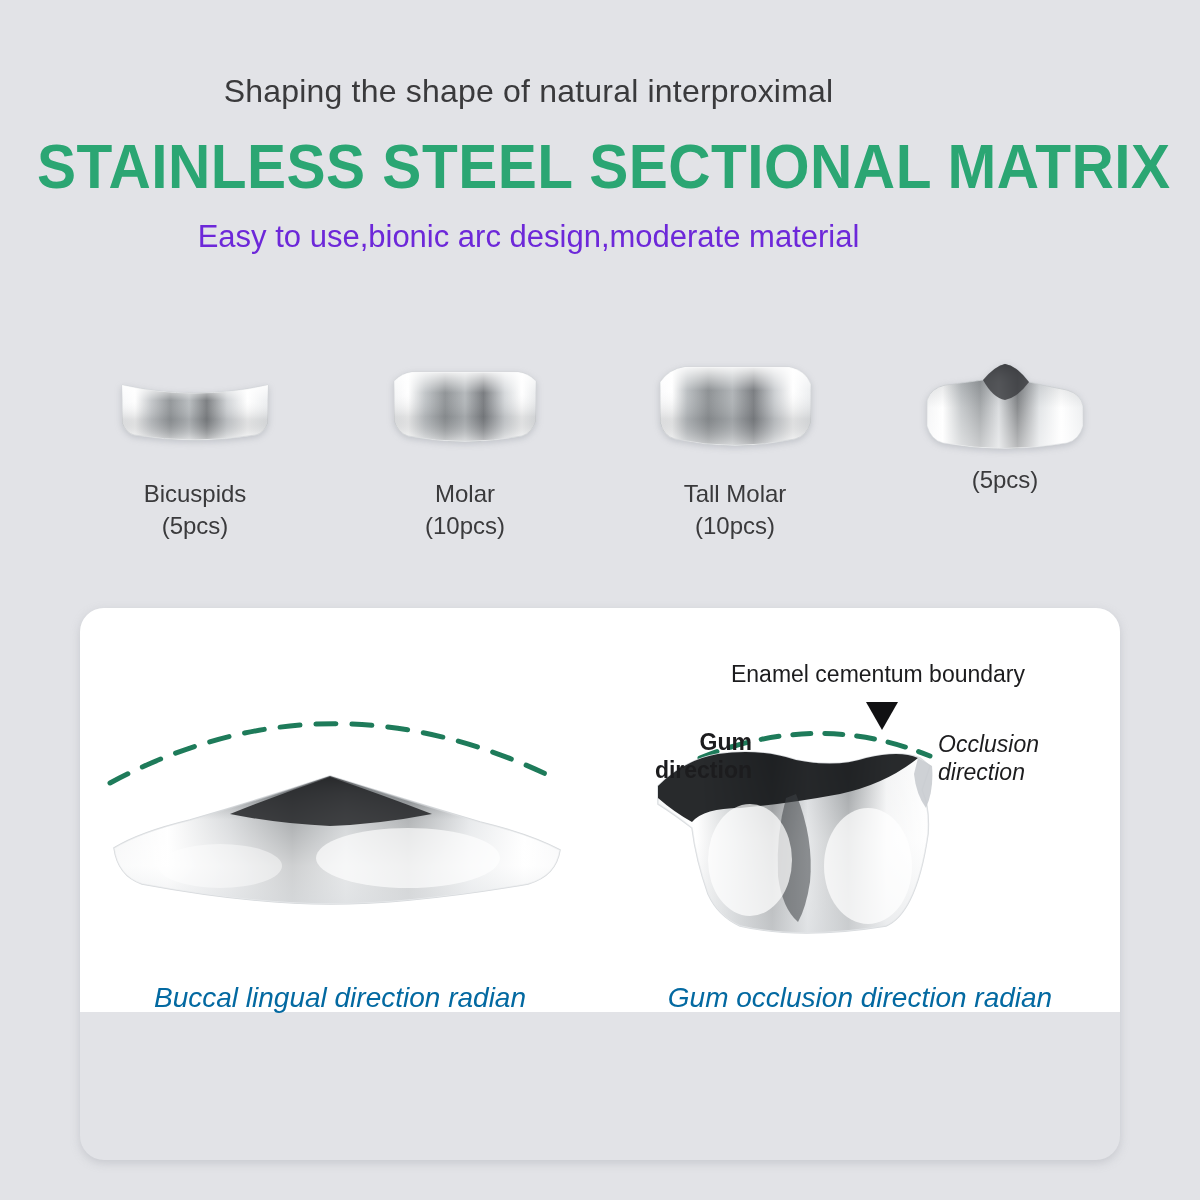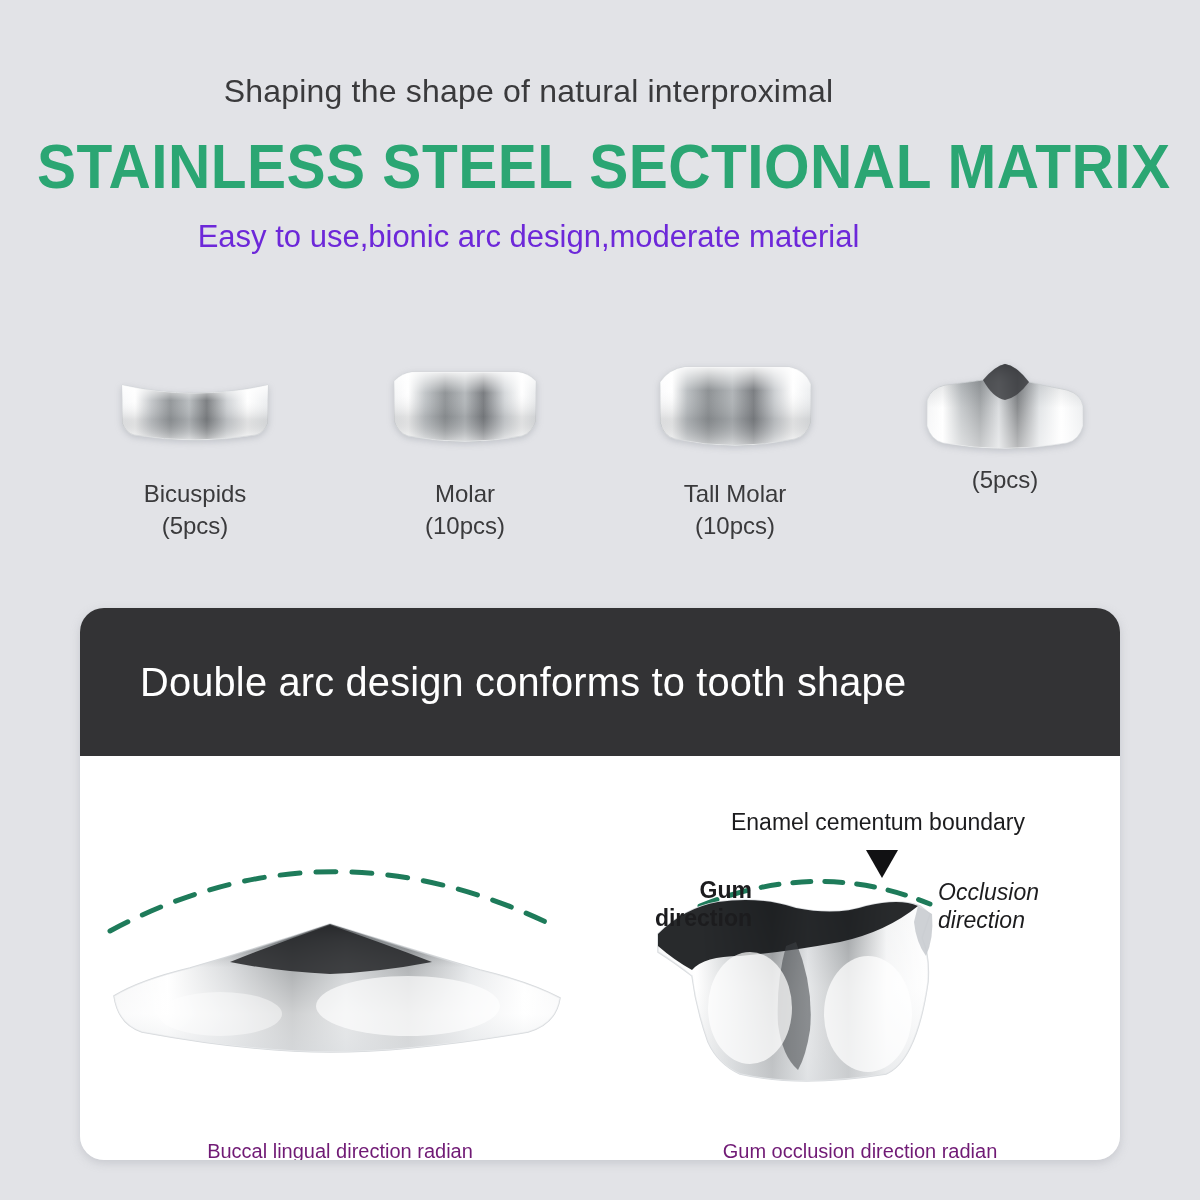--- a/index.html
+++ b/index.html
@@ -129,23 +129,24 @@
     height: 455px;
   }
   .fig-left  { left: 0;   width: 520px; }
   .fig-right { left: 520px; width: 520px; }
 
   .fig-caption {
     position: absolute;
     bottom: 48px;
     left: 0; right: 0;
     text-align: center;
-    font-size: 20px;
-    color: #701a75;
+    font-size: 28px;
+    color: #0369a1;
     line-height: 1.2;
+    font-style: italic;
   }
 
   .fig-svg {
     position: absolute;
     top: 0; left: 0;
   }
 
   
   .ann {
     position: absolute;
@@ -315,23 +316,20 @@
         </svg>
       </div>
     </div>
     <div class="product-qty">(5pcs)</div>
   </div>
 
 </div>
 
 <div class="card">
 
-  <div class="card-banner">
-    <div class="card-banner-text">Double arc design conforms to tooth shape</div>
-  </div>
 
   <div class="card-body">
 
     <div class="fig fig-left">
       <svg class="fig-svg" width="520" height="404" viewBox="0 0 520 404">
         <defs>
           <linearGradient id="arcBandH" x1="0" y1="0" x2="1" y2="0">
             <stop offset="0%" stop-color="#f0f1f2"></stop>
             <stop offset="12%" stop-color="#ffffff"></stop>
             <stop offset="26%" stop-color="#c6c9cc"></stop>

